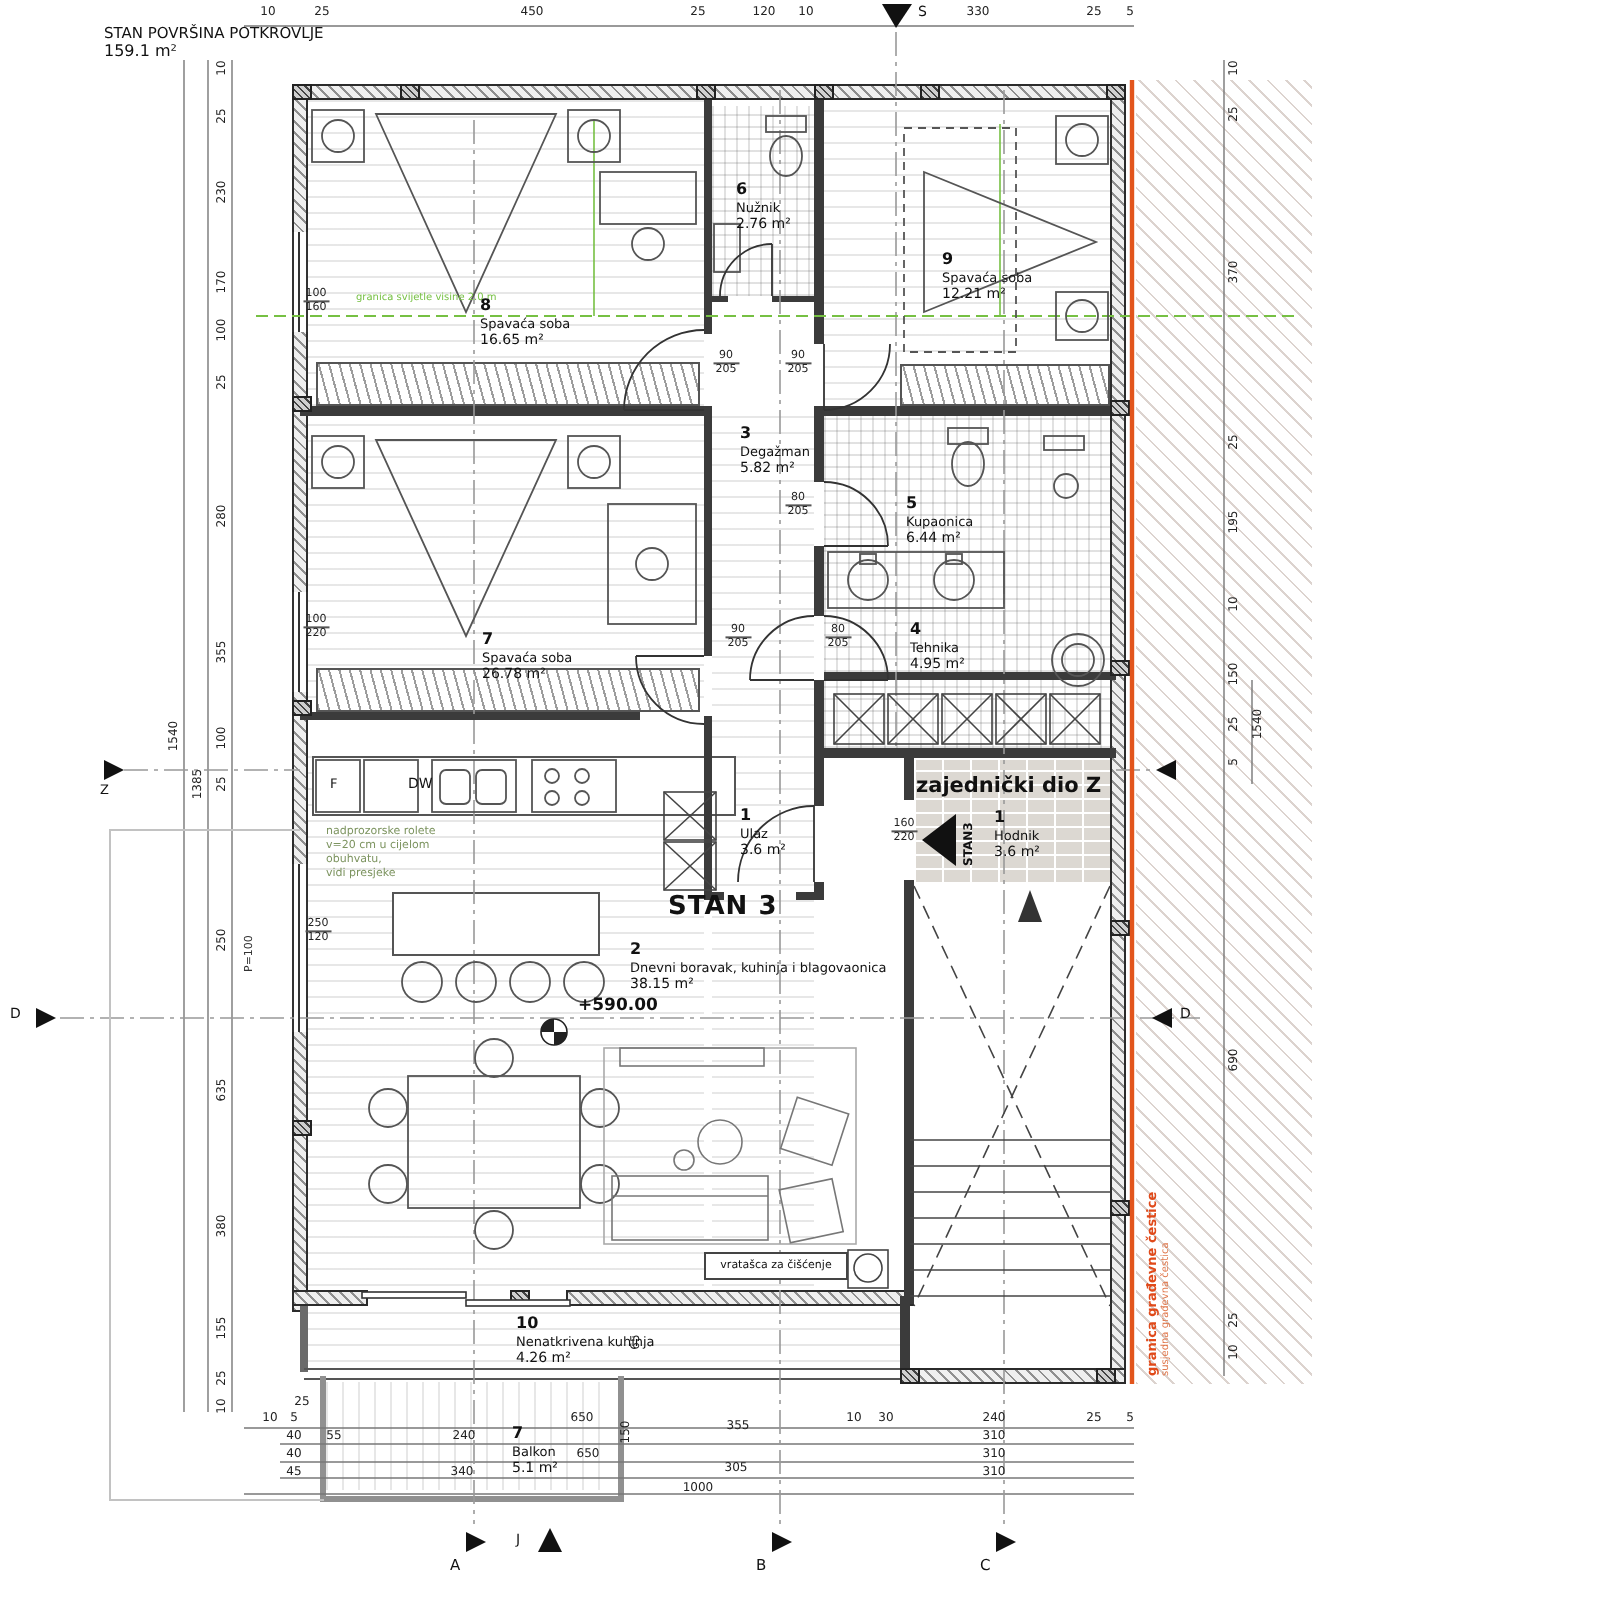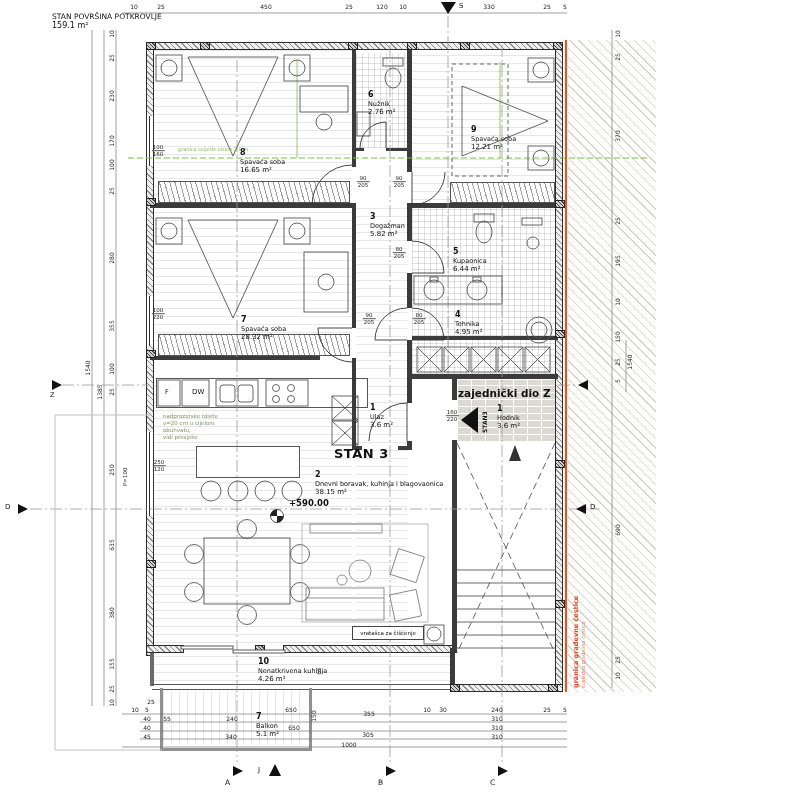--- a/index.html
+++ b/index.html
@@ -307,21 +307,21 @@
   <div class="lbl" style="left:52px;top:12px;font-size:7.5px">
     <div>STAN POVRŠINA POTKROVLJE</div>
     <div style="font-size:8px">159.1 m²</div>
   </div>
 
   <div class="lbl" style="left:334px;top:446px;font-size:13px;font-weight:bold;letter-spacing:0.5px">STAN 3</div>
   <div class="lbl" style="left:458px;top:387px;font-size:10.5px;font-weight:bold">zajednički dio Z</div>
   <div class="lbl" style="left:481px;top:433px;font-size:6px;font-weight:bold;transform:rotate(-90deg);transform-origin:0 0">STAN3</div>
   <div class="lbl" style="left:289px;top:498px;font-size:8.5px;font-weight:bold">+590.00</div>
   <div class="lbl" style="left:352px;top:626px;width:70px;height:12px;border:1px solid #444;font-size:5.5px;text-align:center;line-height:12px;background:#fff">vratašca za čišćenje</div>
-  <div class="lbl" style="left:192px;top:388px;font-size:7px">DW</div>
+  <div class="lbl" style="left:204px;top:388px;font-size:7px">DW</div>
   <div class="lbl" style="left:165px;top:388px;font-size:6.5px">F</div>
   <div class="lbl" style="left:122px;top:486px;font-size:5.5px;transform:rotate(-90deg);transform-origin:0 0;color:#333">P=100</div>
   <div class="lbl" style="left:163px;top:413px;font-size:5.5px;color:#7d9460;white-space:pre-line;line-height:1.3">nadprozorske rolete
 v=20 cm u cijelom
 obuhvatu,
 vidi presjeke</div>
   <div class="lbl" style="left:178px;top:146px;font-size:5px;color:#76c043">granica svijetle visine 2.0 m</div>
 
   <div class="lbl" style="left:572px;top:688px;transform:rotate(-90deg);transform-origin:0 0;line-height:1.3">
     <div style="font-size:6.5px;font-weight:bold;color:#e04a1a">granica građevne čestice</div>
@@ -364,21 +364,21 @@
         <div class="rarea">6.44 m²</div>
       </div>
       <div class="room" style="left: 455px; top: 310px;">
         <div class="rnum">4</div>
         <div class="rname">Tehnika</div>
         <div class="rarea">4.95 m²</div>
       </div>
       <div class="room" style="left: 241px; top: 315px;">
         <div class="rnum">7</div>
         <div class="rname">Spavaća soba</div>
-        <div class="rarea">28.32 m²</div>
+        <div class="rarea">26.78 m²</div>
       </div>
       <div class="room" style="left: 370px; top: 403px;">
         <div class="rnum">1</div>
         <div class="rname">Ulaz</div>
         <div class="rarea">3.6 m²</div>
       </div>
       <div class="room" style="left: 497px; top: 404px;">
         <div class="rnum">1</div>
         <div class="rname">Hodnik</div>
         <div class="rarea">3.6 m²</div>

